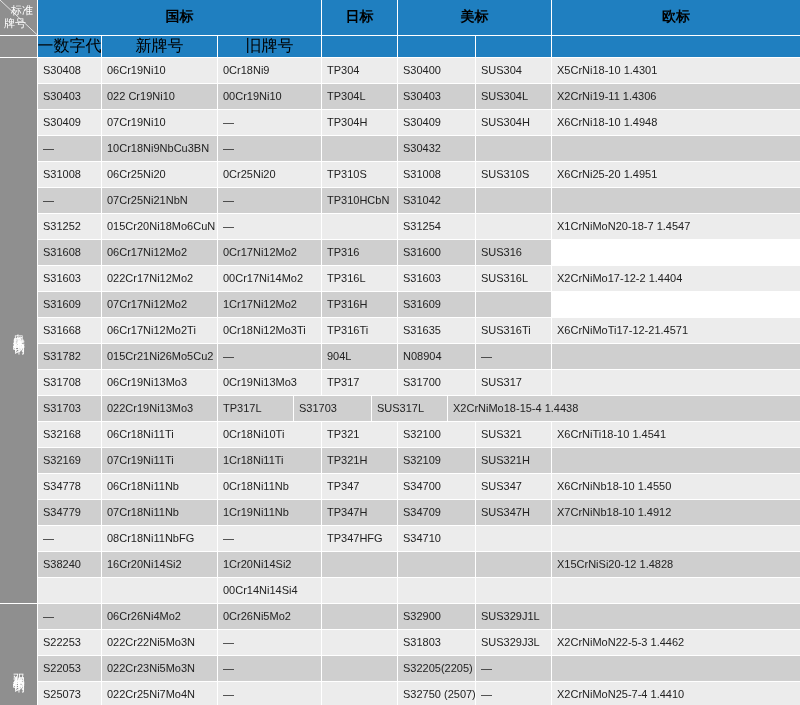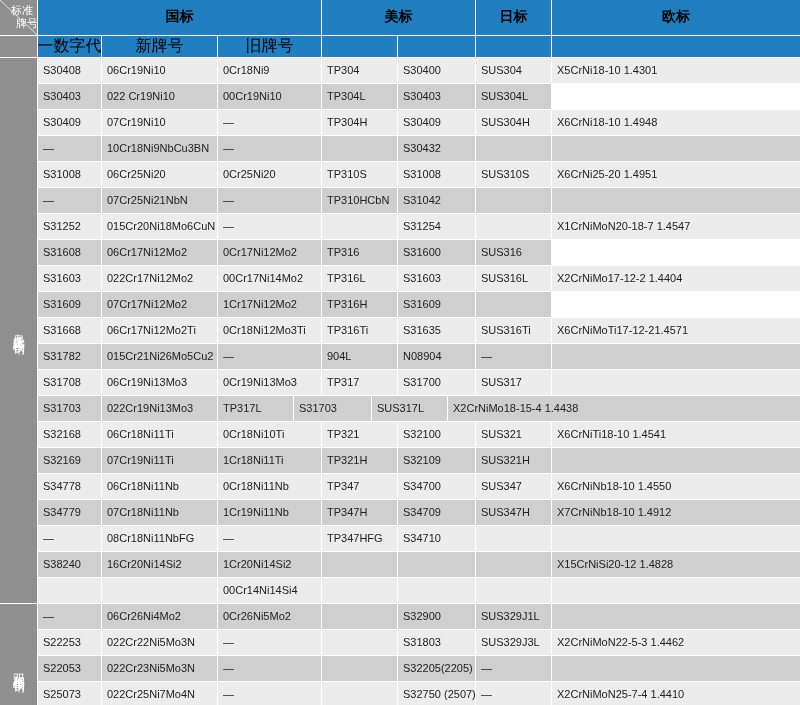--- a/index.html
+++ b/index.html
@@ -40,21 +40,21 @@
   .corner{
     background:#8f8f8f;color:#ffffff;
     font-size:11px;font-weight:normal;
     position:relative;
     justify-content:center;
     flex-direction:column;
     line-height:1.2;
     padding:0;
   }
   .corner .c-top{align-self:flex-end;padding-right:4px;}
-  .corner .c-bot{align-self:flex-start;padding-left:16px;}
+  .corner .c-bot{align-self:flex-start;padding-left:4px;}
   .corner .slash{
     position:absolute;left:0;top:0;width:100%;height:100%;
     pointer-events:none;
   }
   .body-wrap{display:flex;flex:1 1 auto;min-height:0;}
   .sidecol{
     width:38px;flex:0 0 38px;
     display:flex;flex-direction:column;
   }
   .side-cell{
@@ -90,22 +90,22 @@
 
   <div class="hdr-row hdr-top">
     <div class="cell corner" style="width:38px;flex:0 0 38px;border-right:1px solid #fff;">
       <svg class="slash" viewBox="0 0 38 66" preserveAspectRatio="none">
           <line x1="0" y1="0" x2="38" y2="66" stroke="#ffffff" stroke-width="1"></line>
         </svg>
       <span class="c-top">标准</span>
       <span class="c-bot">牌号</span>
     </div>
     <div class="cell hdr-blue g-span">国标</div>
+    <div class="cell hdr-blue c5">日标</div>
     <div class="cell hdr-blue m-span">美标</div>
-    <div class="cell hdr-blue c5">日标</div>
     <div class="cell hdr-blue c6" style="border-right:none;">欧标</div>
   </div>
 
   <div class="hdr-row hdr-sub">
     <div class="cell corner" style="width:38px;flex:0 0 38px;"></div>
     <div class="cell hdr-blue sub c0">统一数字代号</div>
     <div class="cell hdr-blue sub c1">新牌号</div>
     <div class="cell hdr-blue sub c2">旧牌号</div>
     <div class="cell hdr-blue sub c3"></div>
     <div class="cell hdr-blue sub c4"></div>
@@ -128,20 +128,21 @@
           <div class="cell c5">SUS304</div>
           <div class="cell c6" style="border-right: none;">X5CrNi18-10 1.4301</div>
         </div>
         <div class="row dk">
           <div class="cell c0">S30403</div>
           <div class="cell c1">022 Cr19Ni10</div>
           <div class="cell c2">00Cr19Ni10</div>
           <div class="cell c3">TP304L</div>
           <div class="cell c4">S30403</div>
           <div class="cell c5">SUS304L</div>
+          <div class="cell c6" style="border-right: none;">X2CrNi19-11 1.4306</div>
         </div>
         <div class="row lt">
           <div class="cell c0">S30409</div>
           <div class="cell c1">07Cr19Ni10</div>
           <div class="cell c2">—</div>
           <div class="cell c3">TP304H</div>
           <div class="cell c4">S30409</div>
           <div class="cell c5">SUS304H</div>
           <div class="cell c6" style="border-right: none;">X6CrNi18-10 1.4948</div>
         </div>

